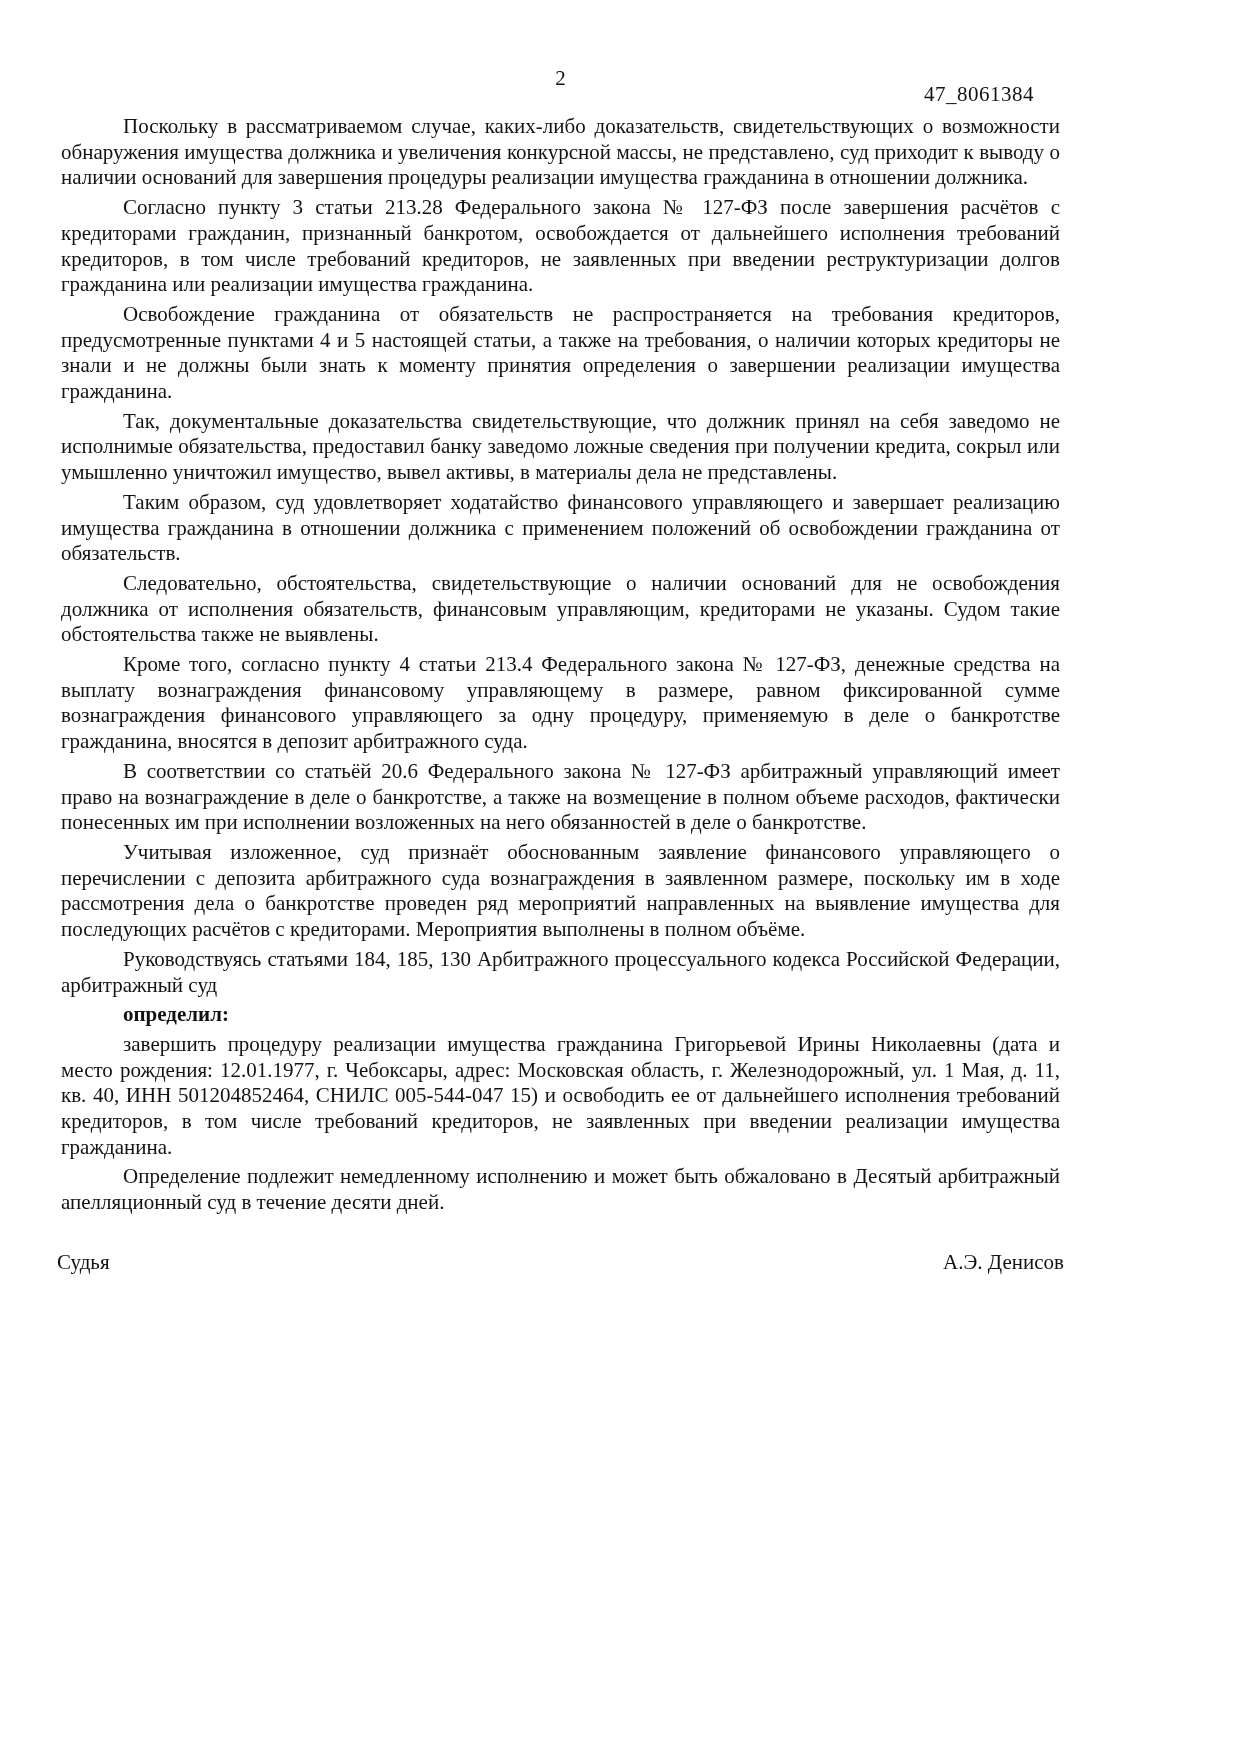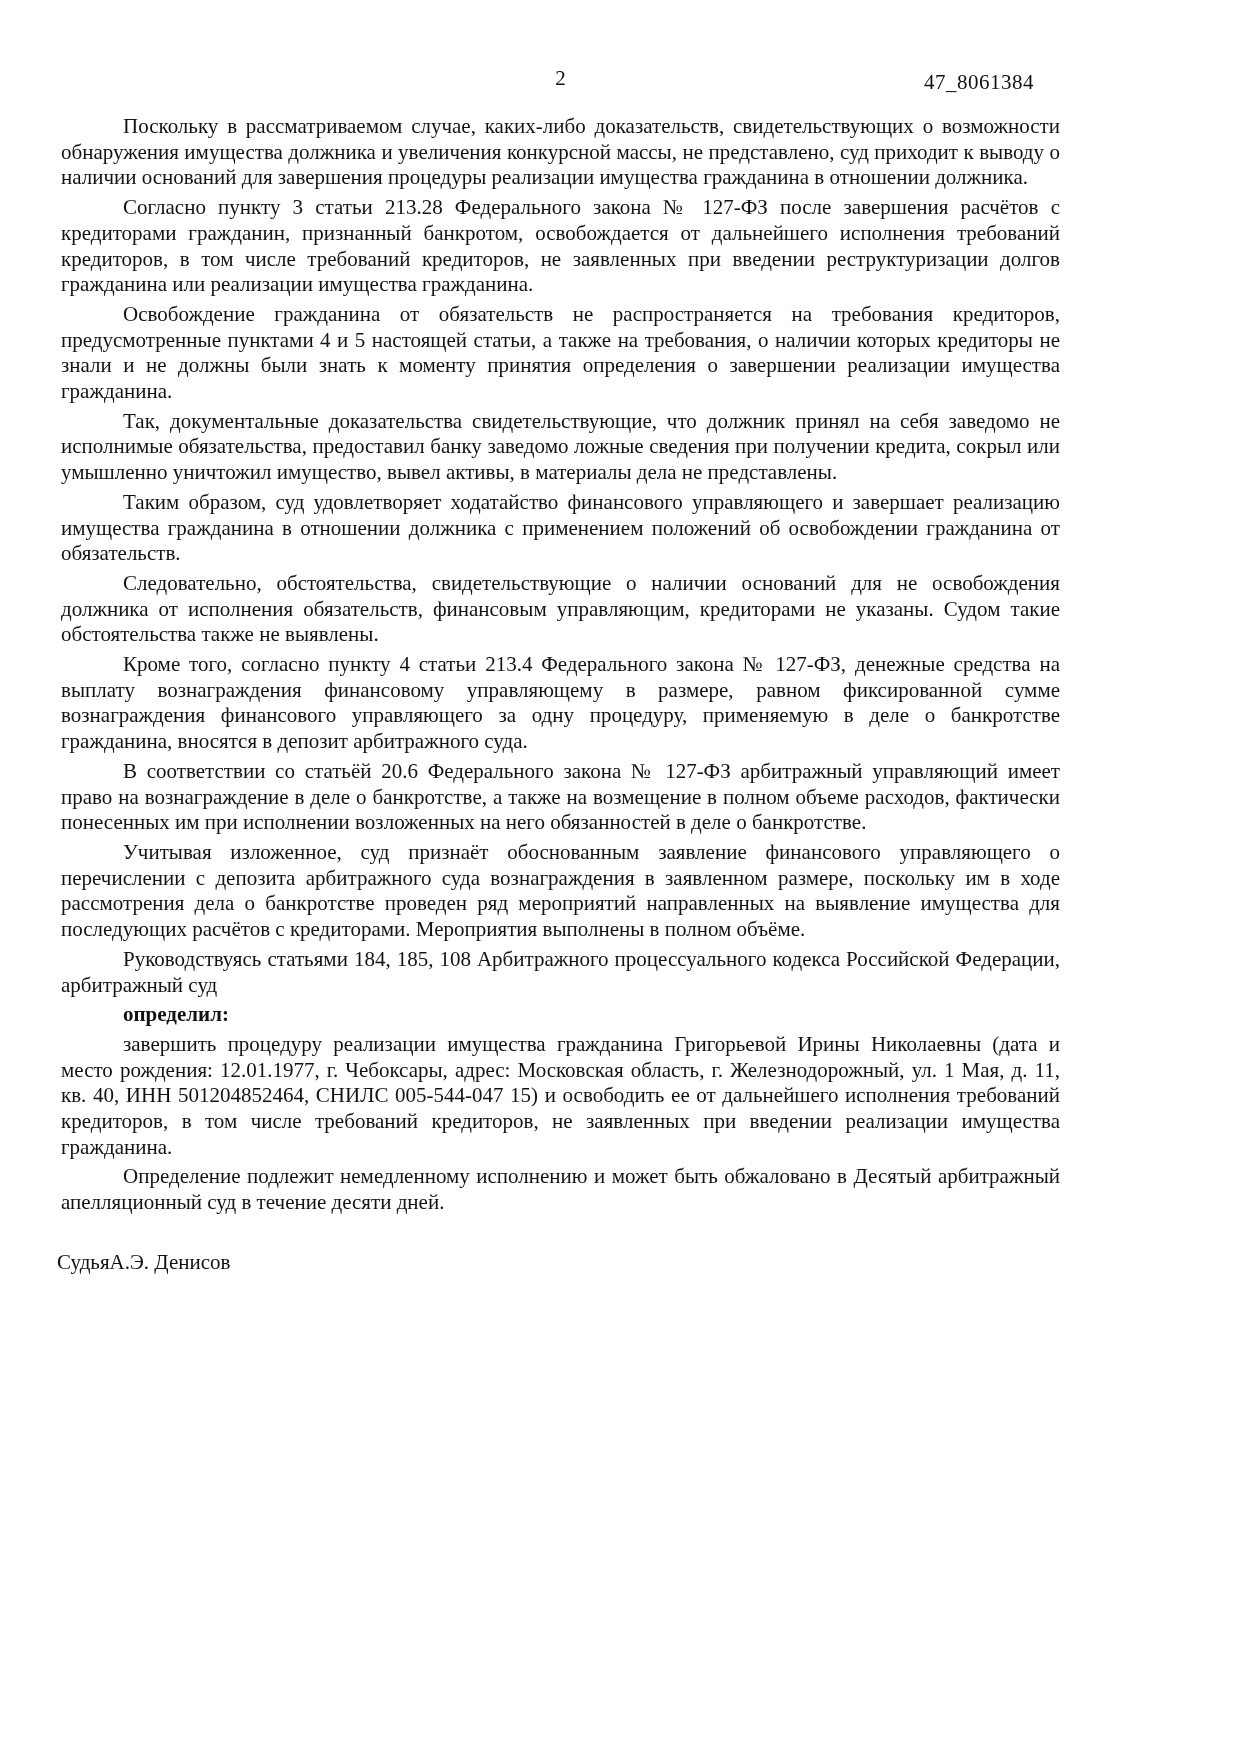--- a/index.html
+++ b/index.html
@@ -26,40 +26,40 @@
   }
   .page-number {
     position: absolute;
     left: 0;
     right: 0;
     text-align: center;
   }
   .case-number {
     position: absolute;
     right: 30px;
-    top: 4px;
+    top: 16px;
     letter-spacing: 0.5px;
     margin-left: 28px;
   }
   .doc-body p {
     margin: 4px;
     text-align: justify;
     text-align-last: left;
     text-indent: 62px;
   }
   .ruling-heading {
     margin: 34px 0 16px 0;
     text-align: center;
     font-weight: bold;
     text-indent: 0;
     font-family: Liberation Serif, serif;
   }
   .signature-row {
     display: flex;
-    justify-content: flex-start;
+    justify-content: space-between;
     margin-top: 34px;
   }
 </style>
 </head>
 <body>
 
 <div class="page">
 
   <div class="doc-header">
     <div class="page-number">2</div>
@@ -69,21 +69,21 @@
   <div class="doc-body">
     <p>Поскольку в рассматриваемом случае, каких-либо доказательств, свидетельствующих о возможности обнаружения имущества должника и увеличения конкурсной массы, не представлено, суд приходит к выводу о наличии оснований для завершения процедуры реализации имущества гражданина в отношении должника.</p>
     <p>Согласно пункту 3 статьи 213.28 Федерального закона № 127-ФЗ после завершения расчётов с кредиторами гражданин, признанный банкротом, освобождается от дальнейшего исполнения требований кредиторов, в том числе требований кредиторов, не заявленных при введении реструктуризации долгов гражданина или реализации имущества гражданина.</p>
     <p>Освобождение гражданина от обязательств не распространяется на требования кредиторов, предусмотренные пунктами 4 и 5 настоящей статьи, а также на требования, о наличии которых кредиторы не знали и не должны были знать к моменту принятия определения о завершении реализации имущества гражданина.</p>
     <p>Так, документальные доказательства свидетельствующие, что должник принял на себя заведомо не исполнимые обязательства, предоставил банку заведомо ложные сведения при получении кредита, сокрыл или умышленно уничтожил имущество, вывел активы, в материалы дела не представлены.</p>
     <p>Таким образом, суд удовлетворяет ходатайство финансового управляющего и завершает реализацию имущества гражданина в отношении должника с применением положений об освобождении гражданина от обязательств.</p>
     <p>Следовательно, обстоятельства, свидетельствующие о наличии оснований для не освобождения должника от исполнения обязательств, финансовым управляющим, кредиторами не указаны. Судом такие обстоятельства также не выявлены.</p>
     <p>Кроме того, согласно пункту 4 статьи 213.4 Федерального закона № 127-ФЗ, денежные средства на выплату вознаграждения финансовому управляющему в размере, равном фиксированной сумме вознаграждения финансового управляющего за одну процедуру, применяемую в деле о банкротстве гражданина, вносятся в депозит арбитражного суда.</p>
     <p>В соответствии со статьёй 20.6 Федерального закона № 127-ФЗ арбитражный управляющий имеет право на вознаграждение в деле о банкротстве, а также на возмещение в полном объеме расходов, фактически понесенных им при исполнении возложенных на него обязанностей в деле о банкротстве.</p>
     <p>Учитывая изложенное, суд признаёт обоснованным заявление финансового управляющего о перечислении с депозита арбитражного суда  вознаграждения в заявленном размере, поскольку им в ходе рассмотрения дела о банкротстве проведен ряд мероприятий направленных на выявление имущества для последующих расчётов с кредиторами. Мероприятия выполнены в полном объёме.</p>
-    <p>Руководствуясь статьями 184, 185, 108 Арбитражного процессуального кодекса Российской Федерации, арбитражный суд</p>
+    <p>Руководствуясь статьями 184, 185, 130 Арбитражного процессуального кодекса Российской Федерации, арбитражный суд</p>
 
     <p class="ruling-heading">определил:</p>
 
     <p>завершить процедуру реализации имущества гражданина Григорьевой Ирины Николаевны (дата и место рождения: 12.01.1977, г. Чебоксары, адрес: Московская область, г. Железнодорожный, ул. 1 Мая, д. 11, кв. 40, ИНН 501204852464, СНИЛС 005-544-047 15) и освободить ее от дальнейшего исполнения требований кредиторов, в том числе требований кредиторов, не заявленных при введении реализации имущества гражданина.</p>
     <p>Определение подлежит немедленному исполнению и может быть обжаловано в Десятый арбитражный апелляционный суд в течение десяти дней.</p>
   </div>
 
   <div class="signature-row">
     <span>Судья</span>
     <span>А.Э. Денисов</span>

